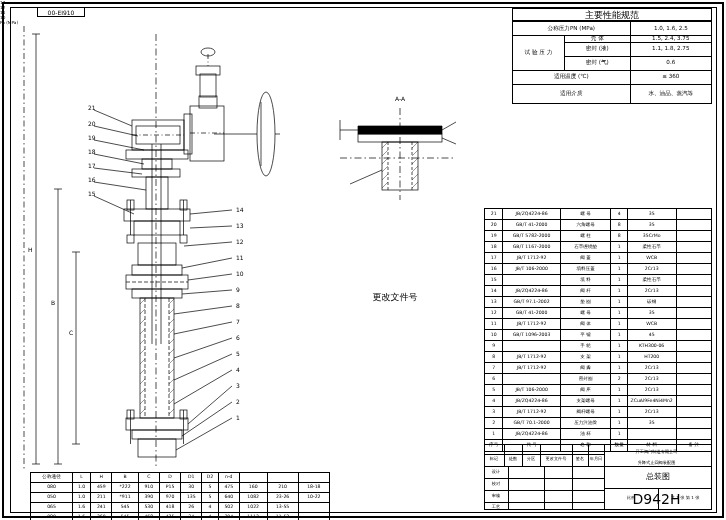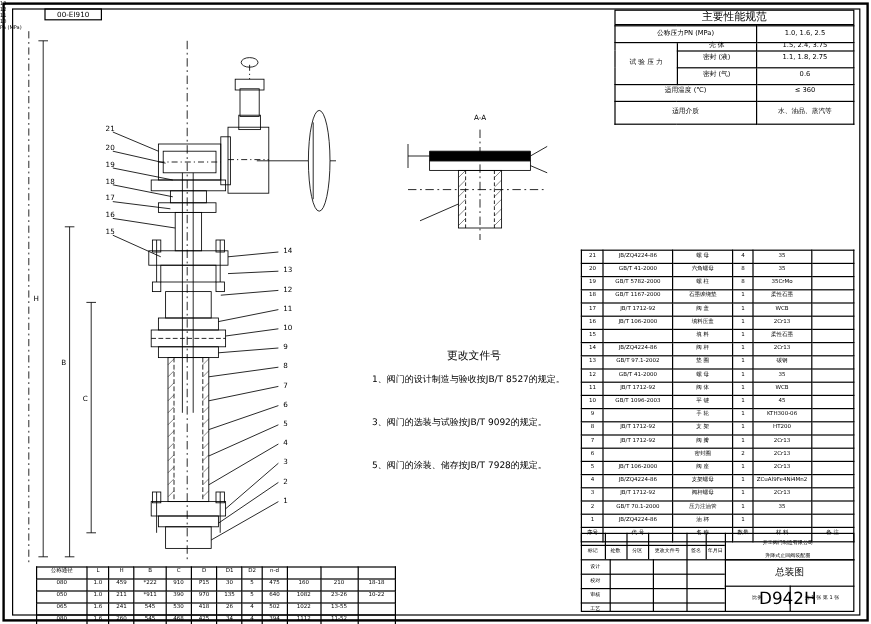--- a/index.html
+++ b/index.html
@@ -470,23 +470,20 @@
     <div class="tc xs" style="left:120px;top:52px;width:54px;">比例</div>
     <div class="tc xs" style="left:174px;top:52px;width:54px;">共 1 张 第 1 张</div>
   </div>
 
   <div style="position:absolute;left:604px;top:444px;width:0;height:0;"></div>
   <div class="tc xs" style="left:604px;top:450px;width:105px;">开工阀门制造有限公司</div>
   <div class="tc xs" style="left:604px;top:461px;width:105px;">升降式止回阀装配图</div>
   <div class="tc" style="left:604px;top:492px;width:105px;font-size:14px;">D942H</div>
 
   <div class="tc" style="left:330px;top:293px;width:130px;font-size:9px;">更改文件号</div>
-  <div class="tech" style="left:310px;top:310px;">1、阀门的设计制造与验收按JB/T 8527的规定。</div>
-  <div class="tech" style="left:310px;top:346px;">3、阀门的选装与试验按JB/T 9092的规定。</div>
-  <div class="tech" style="left:310px;top:382px;">5、阀门的涂装、储存按JB/T 7928的规定。</div>
 
   <table class="gridL" style="position:absolute;left:30px;top:472px;width:300px;">
     <thead>
         <tr id="dim-head">
           <td style="height: 9px;">公称通径</td>
           <td style="height: 9px;">L</td>
           <td style="height: 9px;">H</td>
           <td style="height: 9px;">B</td>
           <td style="height: 9px;">C</td>
           <td style="height: 9px;">D</td>

